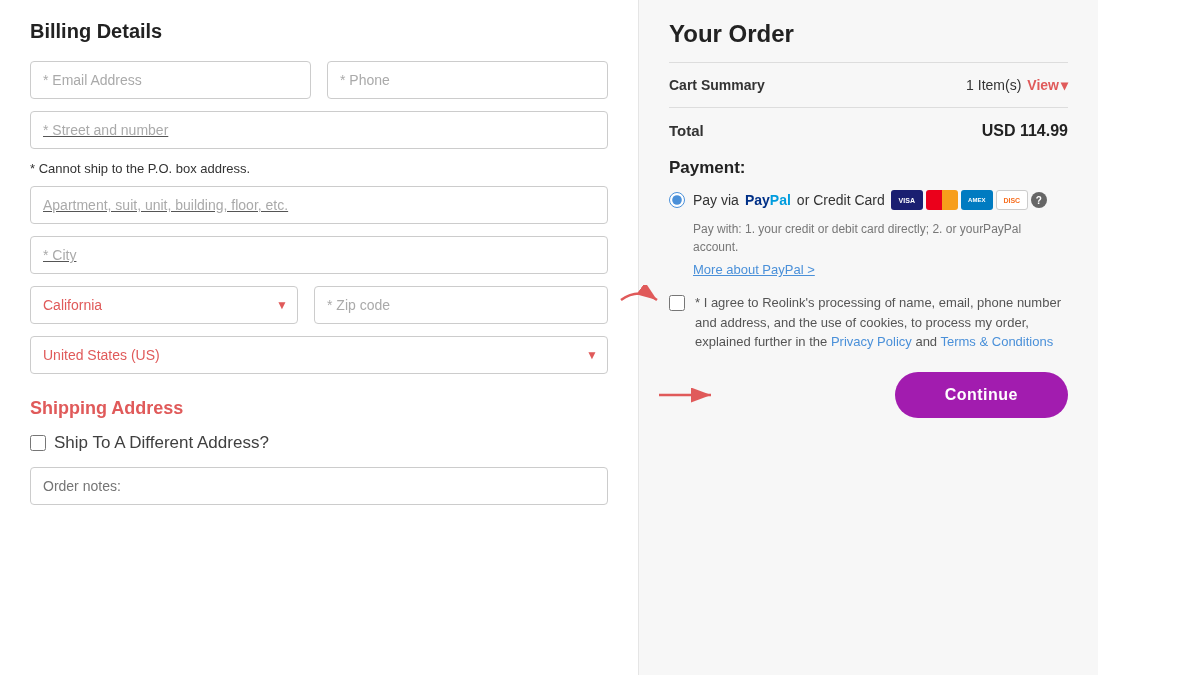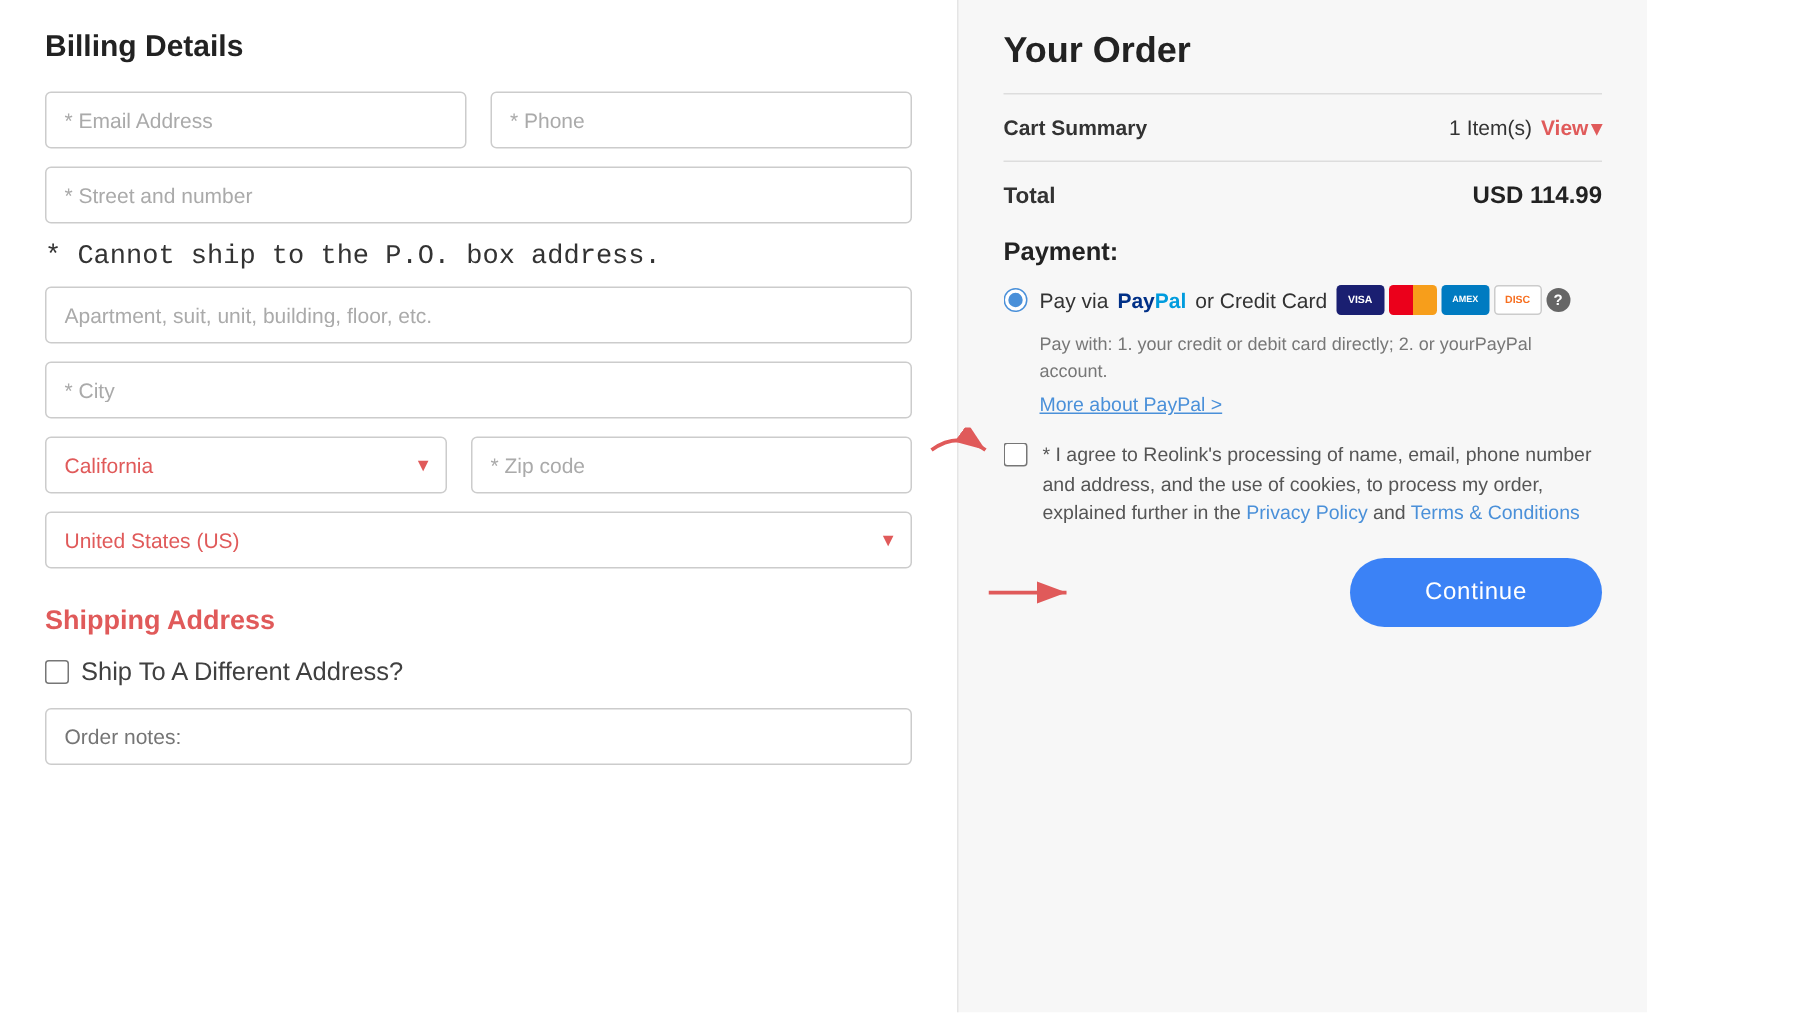--- a/index.html
+++ b/index.html
@@ -53,27 +53,27 @@
     .form-input-full {
       width: 100%;
       border: 1px solid #ccc;
       border-radius: 4px;
       padding: 10px 12px;
       font-size: 14px;
       color: #555;
       background: #fff;
       outline: none;
       margin-bottom: 12px;
+      text-decoration: underline;
     }
     .form-input-full::placeholder { color: #aaa; }
     .po-box-note {
-      font-size: 18px;
+      font-size: 13px;
       color: #333;
       margin-bottom: 10px;
-      font-family: Liberation Mono, monospace;
     }
     .select-wrapper {
       position: relative;
       flex: 1;
     }
     .form-select {
       width: 100%;
       border: 1px solid #ccc;
       border-radius: 4px;
       padding: 10px 30px 10px 12px;
@@ -300,27 +300,27 @@
       color: #4a90d9;
       text-decoration: none;
       cursor: pointer;
     }
     .continue-section {
       display: flex;
       justify-content: flex-end;
       position: relative;
     }
     .continue-btn {
-      background: #3b82f6;
+      background: #a21caf;
       color: #fff;
       border: none;
       border-radius: 30px;
       padding: 14px 50px;
       font-size: 16px;
-      font-weight: normal;
+      font-weight: bold;
       cursor: pointer;
       letter-spacing: 0.5px;
     }
   </style>
 </head>
 <body>
 
 <div class="page-wrapper">
 
   <div class="left-panel">

